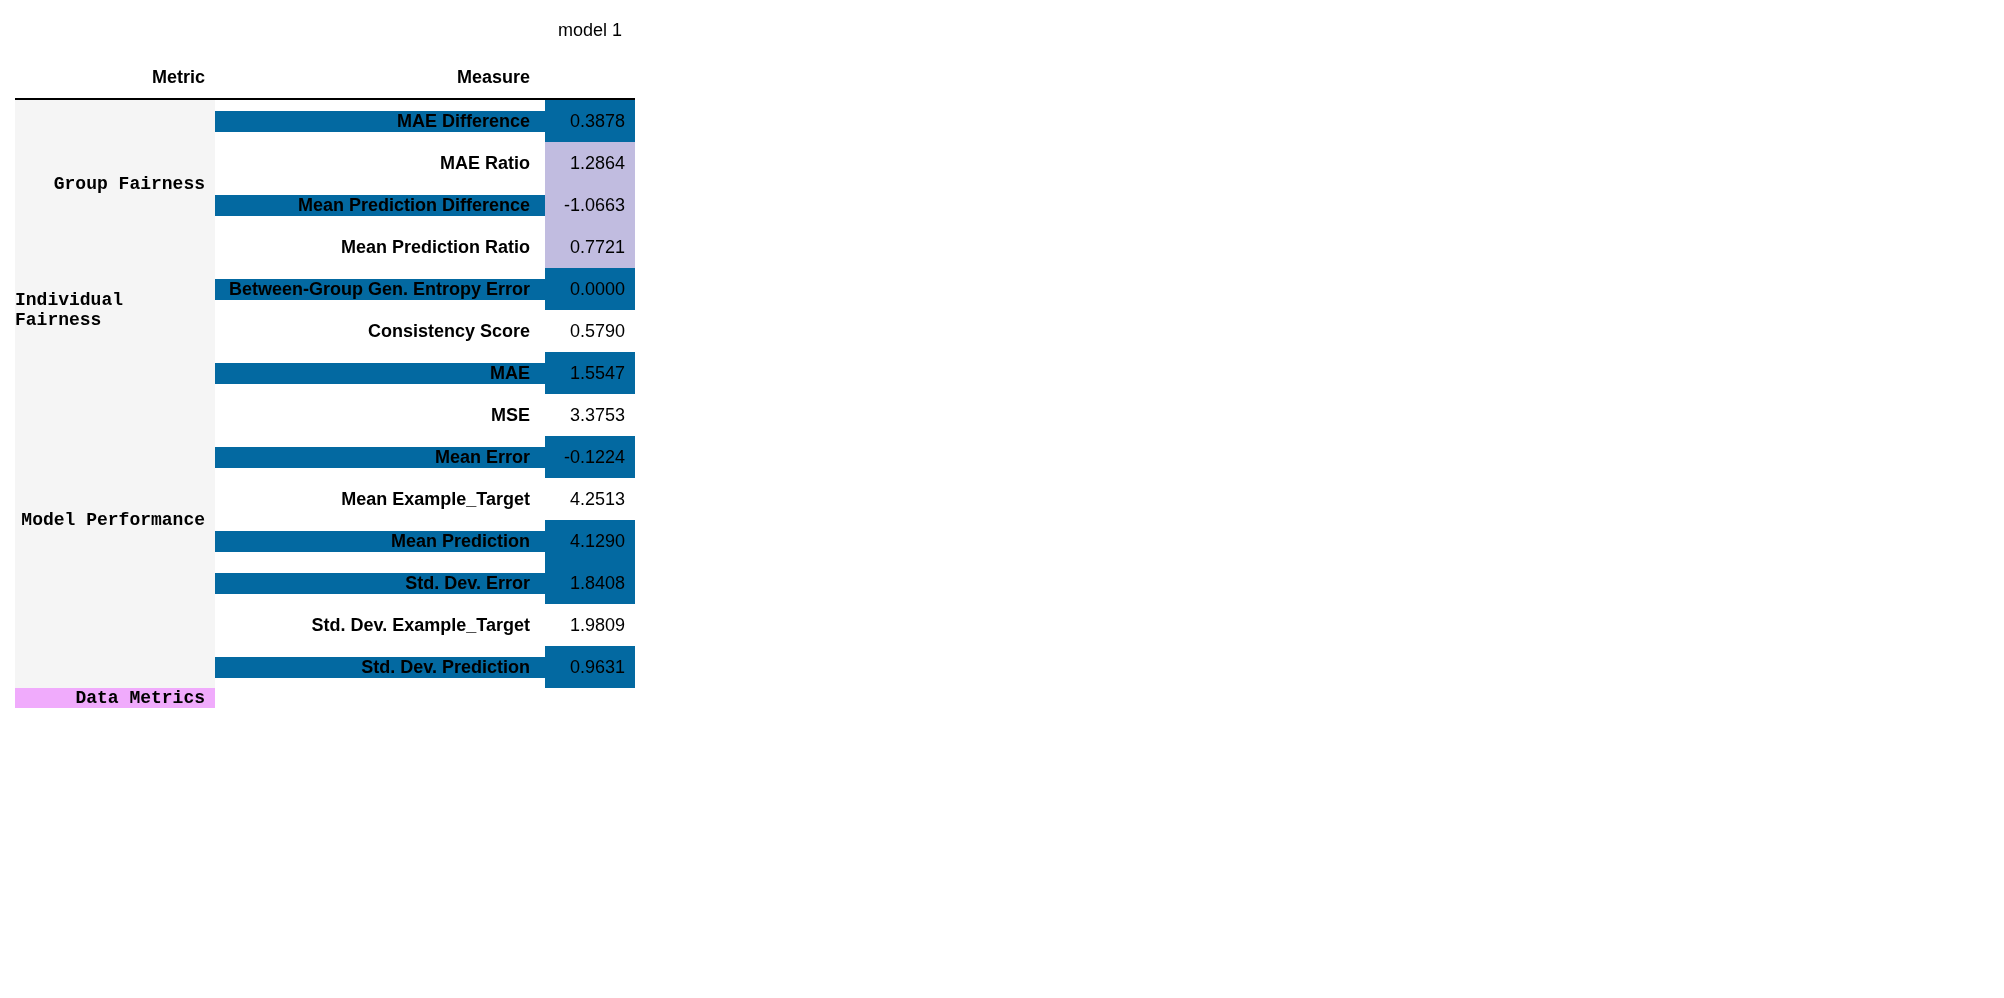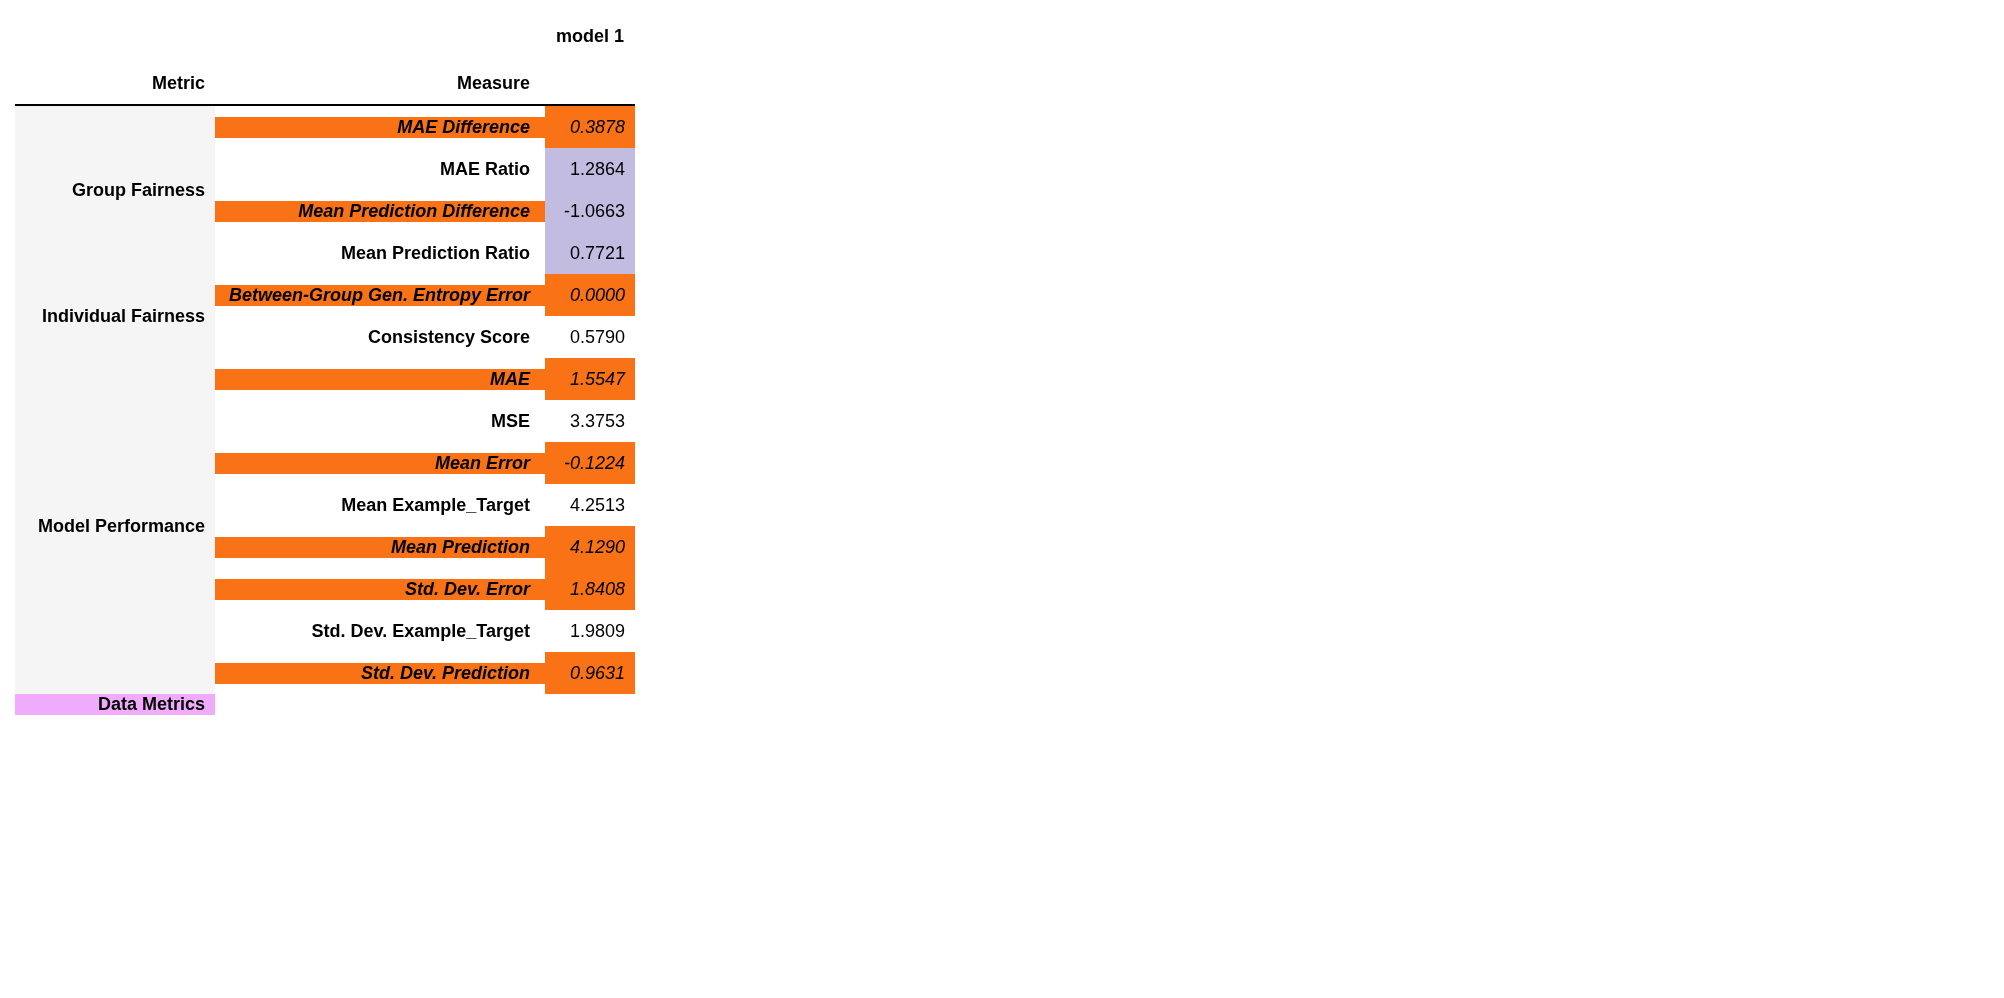--- a/index.html
+++ b/index.html
@@ -23,23 +23,22 @@
     }
     .header-row-1 .col-metric {
       width: 200px;
     }
     .header-row-1 .col-measure {
       width: 330px;
     }
     .header-row-1 .col-model {
       width: 90px;
       text-align: center;
-      font-weight: 700;
-      font-size: 18px;
-      margin-top: 6px;
+      font-weight: 400;
+      font-size: 18px;
     }
     .header-row-2 {
       display: flex;
       padding-bottom: 10px;
       padding-top: 18px;
       align-items: flex-end;
     }
     .header-row-2 .col-metric {
       width: 200px;
       text-align: right;
@@ -67,20 +66,21 @@
     }
     .metric-label {
       width: 200px;
       display: flex;
       align-items: center;
       justify-content: flex-end;
       padding-right: 10px;
       font-weight: 700;
       font-size: 18px;
       background: #f5f5f5;
+      font-family: Liberation Mono, monospace;
     }
     .metric-label.white-bg {
       background: #f0abfc;
       text-align: right;
     }
     .data-row {
       display: flex;
       height: 42px;
       align-items: center;
     }
@@ -96,22 +96,21 @@
       text-align: right;
       padding-right: 10px;
       font-size: 18px;
       font-weight: 400;
       height: 42px;
       display: flex;
       align-items: center;
       justify-content: flex-end;
     }
     .bg-gray {
-      background: #f97316;
-      font-style: italic;
+      background: #0369a1;
     }
     .bg-white {
       background: #ffffff;
     }
     .bg-highlight {
       background: #c1bce0;
     }
     .rows-wrapper {
       display: flex;
       flex-direction: column;

